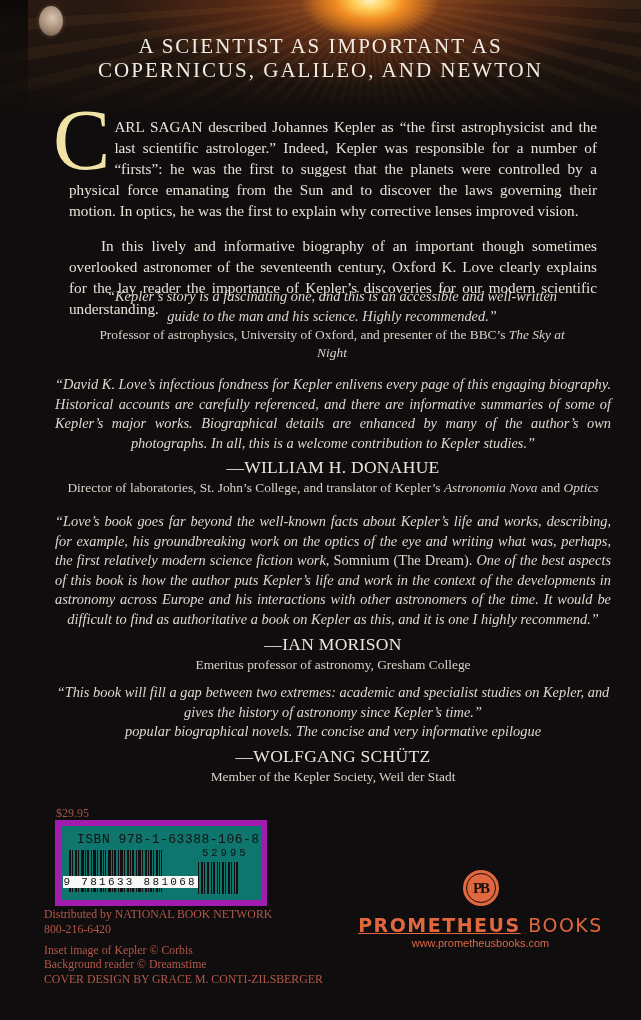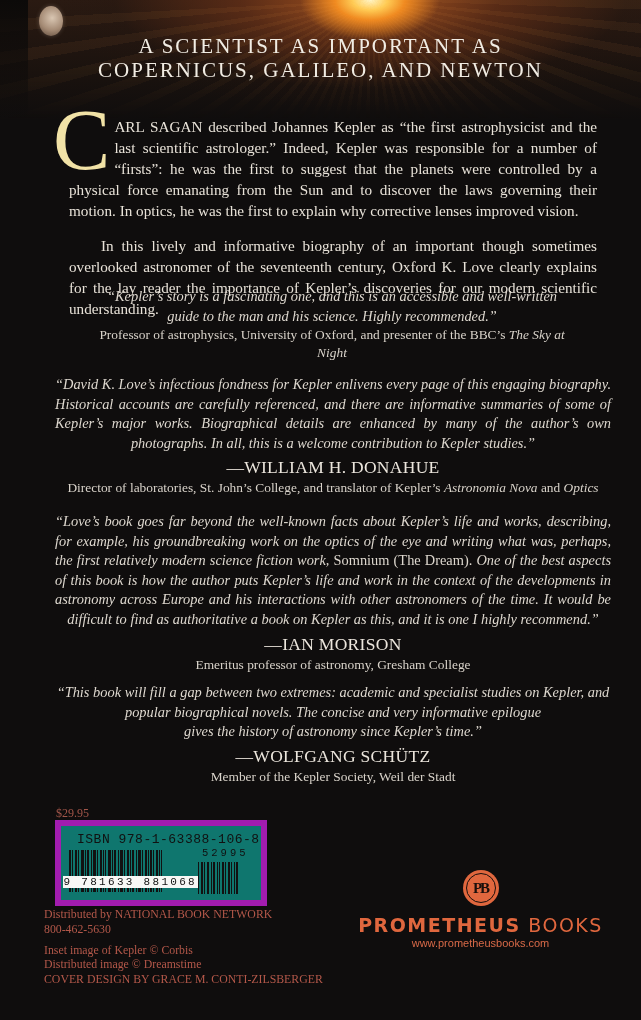--- a/index.html
+++ b/index.html
@@ -104,21 +104,21 @@
     border: 1.5px solid #1a0f0c;
   }
   .pb-logo .mono {
     font-family: "Liberation Serif", serif; font-weight: bold; font-size: 15px;
     color: #1a0f0c; letter-spacing: -2px; position: relative;
   }
   .pub-name {
     margin-top: 8px; font-family: "DejaVu Sans", "Liberation Sans", sans-serif;
     font-size: 19px; letter-spacing: 1.5px; color: #e0673e;
   }
-  .pub-name b { font-weight: bold; }
+  .pub-name b { font-weight: bold; text-decoration: underline; }
   .pub-name span.light { font-weight: normal; }
   .pub-url {
     font-family: Liberation Sans, sans-serif; font-size: 11px; color: #d96a48; margin-top: 1px;
   }
 </style>
 </head>
 <body>
 
 <div class="header-bg"></div>
 <div class="rays"></div>
@@ -149,22 +149,22 @@
 
 <div class="quote" style="top:512px;">
   <p class="q just"><span>“Love’s book goes far beyond the well-known facts about Kepler’s life and works, describing, for example, his groundbreaking work on the optics of the eye and writing what was, perhaps, the first relatively modern science fiction work, </span><span style="font-style:normal">Somnium (The Dream).</span><span> One of the best aspects of this book is how the author puts Kepler’s life and work in the context of the developments in astronomy across Europe and his interactions with other astronomers of the time. It would be difficult to find as authoritative a book on Kepler as this, and it is one I highly recommend.”</span></p>
   <div class="attr">—IAN MORISON</div>
   <div class="role">Emeritus professor of astronomy, Gresham College</div>
 </div>
 
 <div class="quote" style="top:683px;">
   <p class="q">
     <span style="display:block">“This book will fill a gap between two extremes: academic and specialist studies on Kepler, and</span>
+    <span style="display:block">gives the history of astronomy since Kepler’s time.”</span>
     <span style="display:block">popular biographical novels. The concise and very informative epilogue</span>
-    <span style="display:block">gives the history of astronomy since Kepler’s time.”</span>
   </p>
   <div class="attr">—WOLFGANG SCHÜTZ</div>
   <div class="role">Member of the Kepler Society, Weil der Stadt</div>
 </div>
 
 <div class="price">$29.95</div>
 
 <div class="barcode-box">
   <div class="isbn-text">ISBN 978-1-63388-106-8</div>
   <div class="bars-main">
@@ -216,24 +216,24 @@
       <span style="width:1px;margin-right:2px"></span>
       <span style="width:2px;margin-right:1px"></span>
       <span style="width:1px;margin-right:2px"></span>
       <span style="width:1px;margin-right:1px"></span>
       <span style="width:2px"></span>
   </div>
 </div>
 
 <div class="credits">
   <div>Distributed by NATIONAL BOOK NETWORK</div>
-  <div>800-462-5630</div>
+  <div>800-216-6420</div>
   <div class="gap"></div>
   <div>Inset image of Kepler © Corbis</div>
-  <div>Distributed image © Dreamstime</div>
+  <div>Background reader © Dreamstime</div>
   <div>COVER DESIGN BY GRACE M. CONTI-ZILSBERGER</div>
 </div>
 
 <div class="publisher">
   <div class="pb-logo">
     <div class="ring"></div>
     <span class="mono">PB</span>
   </div>
   <div class="pub-name"><b>PROMETHEUS</b><span class="light"> BOOKS</span></div>
   <div class="pub-url">www.prometheusbooks.com</div>

